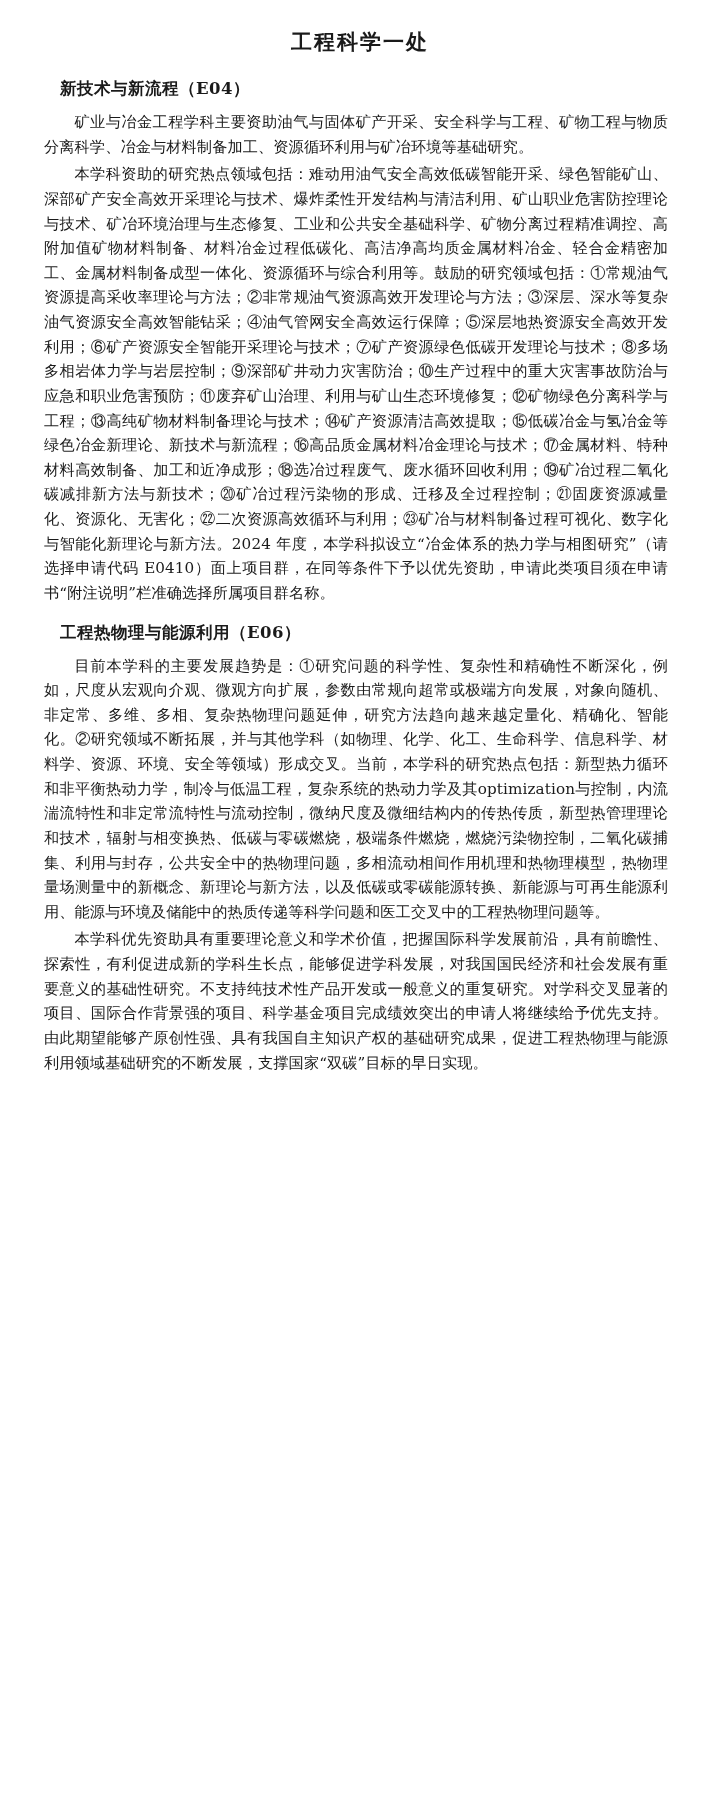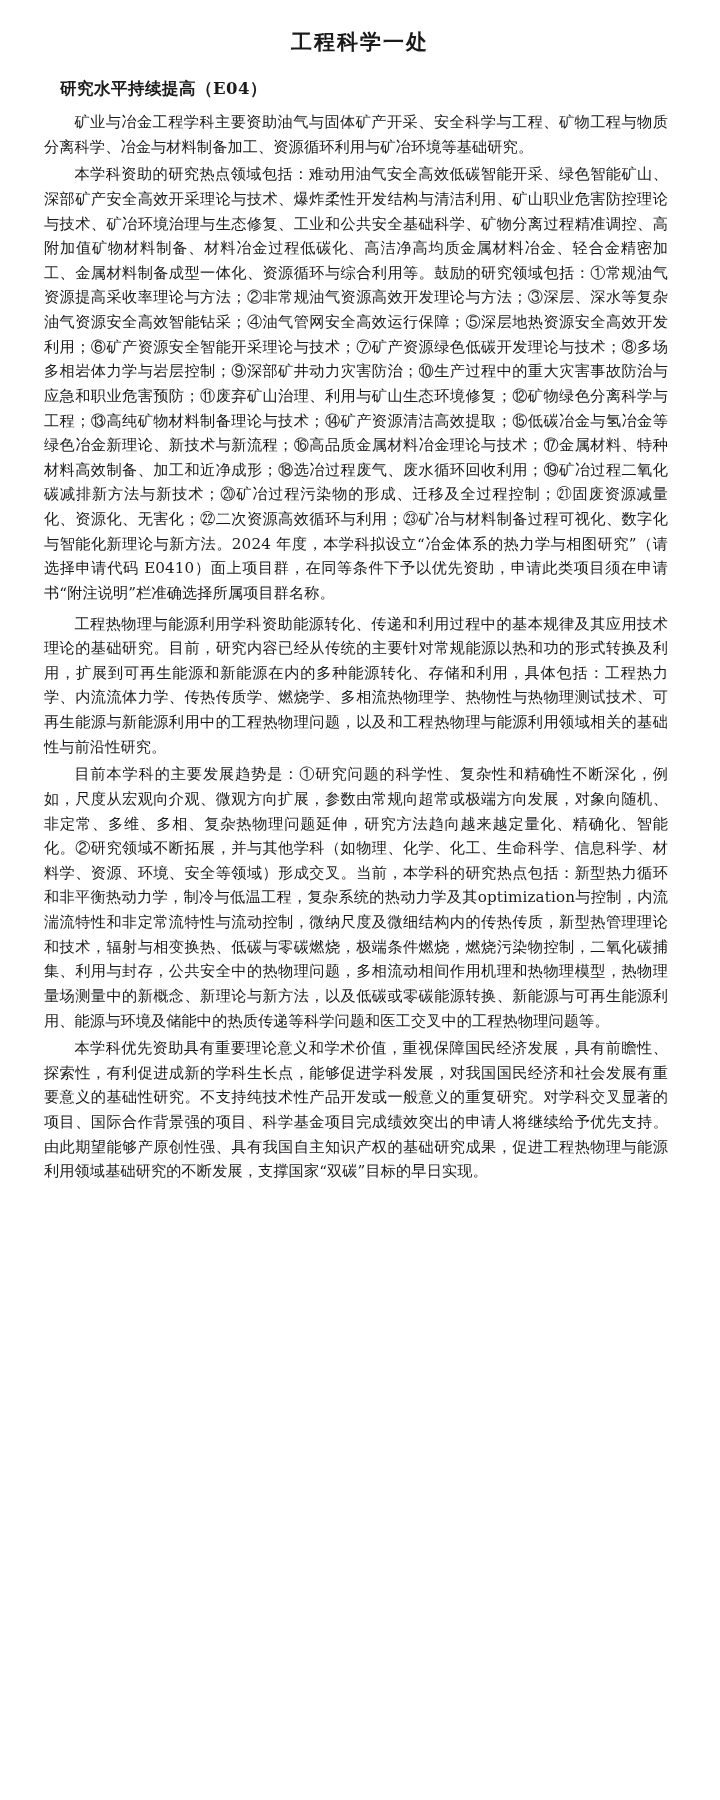--- a/index.html
+++ b/index.html
@@ -49,24 +49,24 @@
   }
 </style>
 </head>
 <body>
 
 <div class="page">
 
   <div class="doc-title">工程科学一处</div>
 
   <div class="section">
-    <div class="section-heading">研究水平持续提高（E04）</div>
+    <div class="section-heading">新技术与新流程（E04）</div>
     <p class="body-text">矿业与冶金工程学科主要资助油气与固体矿产开采、安全科学与工程、矿物工程与物质分离科学、冶金与材料制备加工、资源循环利用与矿冶环境等基础研究。</p>
     <p class="body-text">本学科资助的研究热点领域包括：难动用油气安全高效低碳智能开采、绿色智能矿山、深部矿产安全高效开采理论与技术、爆炸柔性开发结构与清洁利用、矿山职业危害防控理论与技术、矿冶环境治理与生态修复、工业和公共安全基础科学、矿物分离过程精准调控、高附加值矿物材料制备、材料冶金过程低碳化、高洁净高均质金属材料冶金、轻合金精密加工、金属材料制备成型一体化、资源循环与综合利用等。鼓励的研究领域包括：①常规油气资源提高采收率理论与方法；②非常规油气资源高效开发理论与方法；③深层、深水等复杂油气资源安全高效智能钻采；④油气管网安全高效运行保障；⑤深层地热资源安全高效开发利用；⑥矿产资源安全智能开采理论与技术；⑦矿产资源绿色低碳开发理论与技术；⑧多场多相岩体力学与岩层控制；⑨深部矿井动力灾害防治；⑩生产过程中的重大灾害事故防治与应急和职业危害预防；⑪废弃矿山治理、利用与矿山生态环境修复；⑫矿物绿色分离科学与工程；⑬高纯矿物材料制备理论与技术；⑭矿产资源清洁高效提取；⑮低碳冶金与氢冶金等绿色冶金新理论、新技术与新流程；⑯高品质金属材料冶金理论与技术；⑰金属材料、特种材料高效制备、加工和近净成形；⑱选冶过程废气、废水循环回收利用；⑲矿冶过程二氧化碳减排新方法与新技术；⑳矿冶过程污染物的形成、迁移及全过程控制；㉑固废资源减量化、资源化、无害化；㉒二次资源高效循环与利用；㉓矿冶与材料制备过程可视化、数字化与智能化新理论与新方法。2024 年度，本学科拟设立“冶金体系的热力学与相图研究”（请选择申请代码 E0410）面上项目群，在同等条件下予以优先资助，申请此类项目须在申请书“附注说明”栏准确选择所属项目群名称。</p>
   </div>
 
   <div class="section">
-    <p class="body-text">工程热物理与能源利用学科资助能源转化、传递和利用过程中的基本规律及其应用技术理论的基础研究。目前，研究内容已经从传统的主要针对常规能源以热和功的形式转换及利用，扩展到可再生能源和新能源在内的多种能源转化、存储和利用，具体包括：工程热力学、内流流体力学、传热传质学、燃烧学、多相流热物理学、热物性与热物理测试技术、可再生能源与新能源利用中的工程热物理问题，以及和工程热物理与能源利用领域相关的基础性与前沿性研究。</p>
+    <div class="section-heading">工程热物理与能源利用（E06）</div>
     <p class="body-text">目前本学科的主要发展趋势是：①研究问题的科学性、复杂性和精确性不断深化，例如，尺度从宏观向介观、微观方向扩展，参数由常规向超常或极端方向发展，对象向随机、非定常、多维、多相、复杂热物理问题延伸，研究方法趋向越来越定量化、精确化、智能化。②研究领域不断拓展，并与其他学科（如物理、化学、化工、生命科学、信息科学、材料学、资源、环境、安全等领域）形成交叉。当前，本学科的研究热点包括：新型热力循环和非平衡热动力学，制冷与低温工程，复杂系统的热动力学及其optimization与控制，内流湍流特性和非定常流特性与流动控制，微纳尺度及微细结构内的传热传质，新型热管理理论和技术，辐射与相变换热、低碳与零碳燃烧，极端条件燃烧，燃烧污染物控制，二氧化碳捕集、利用与封存，公共安全中的热物理问题，多相流动相间作用机理和热物理模型，热物理量场测量中的新概念、新理论与新方法，以及低碳或零碳能源转换、新能源与可再生能源利用、能源与环境及储能中的热质传递等科学问题和医工交叉中的工程热物理问题等。</p>
-    <p class="body-text">本学科优先资助具有重要理论意义和学术价值，重视保障国民经济发展，具有前瞻性、探索性，有利促进成新的学科生长点，能够促进学科发展，对我国国民经济和社会发展有重要意义的基础性研究。不支持纯技术性产品开发或一般意义的重复研究。对学科交叉显著的项目、国际合作背景强的项目、科学基金项目完成绩效突出的申请人将继续给予优先支持。由此期望能够产原创性强、具有我国自主知识产权的基础研究成果，促进工程热物理与能源利用领域基础研究的不断发展，支撑国家“双碳”目标的早日实现。</p>
+    <p class="body-text">本学科优先资助具有重要理论意义和学术价值，把握国际科学发展前沿，具有前瞻性、探索性，有利促进成新的学科生长点，能够促进学科发展，对我国国民经济和社会发展有重要意义的基础性研究。不支持纯技术性产品开发或一般意义的重复研究。对学科交叉显著的项目、国际合作背景强的项目、科学基金项目完成绩效突出的申请人将继续给予优先支持。由此期望能够产原创性强、具有我国自主知识产权的基础研究成果，促进工程热物理与能源利用领域基础研究的不断发展，支撑国家“双碳”目标的早日实现。</p>
   </div>
 
 </div>
 
 </body></html>

